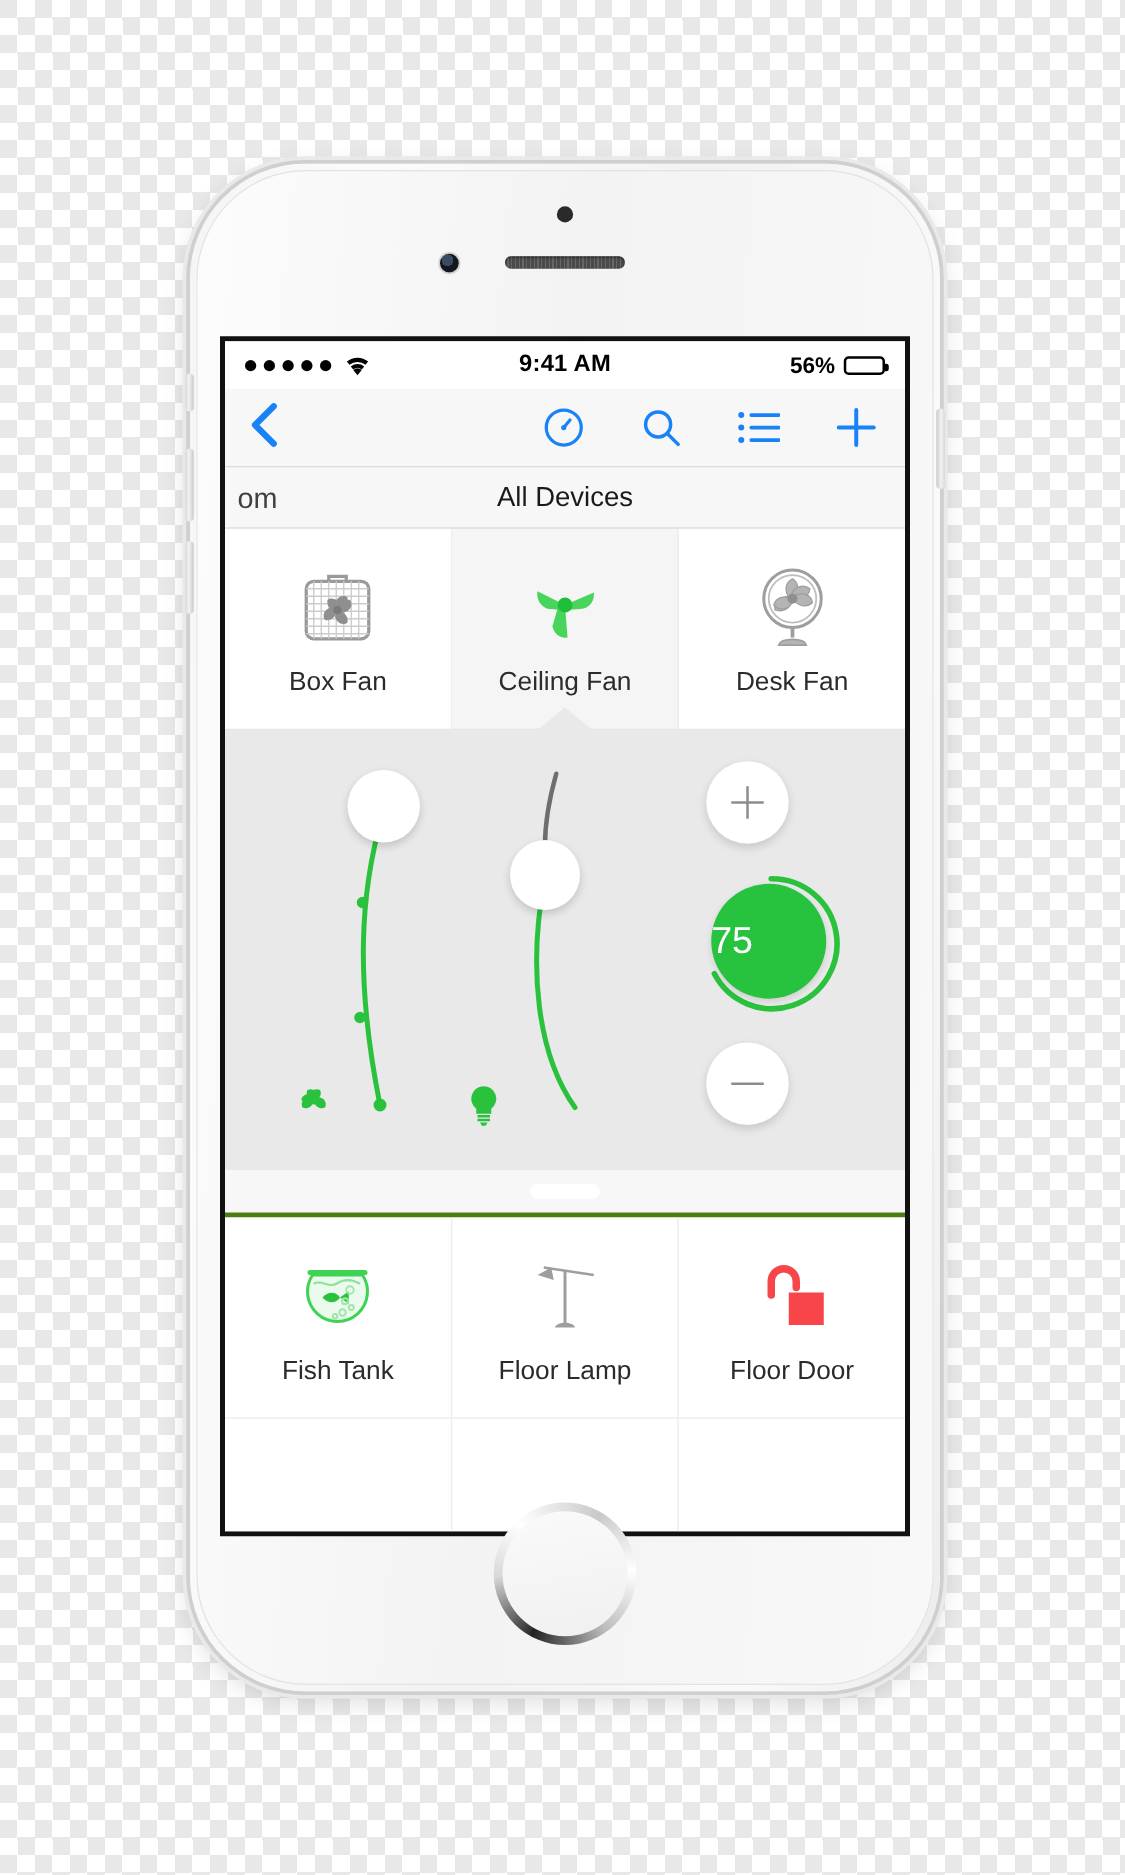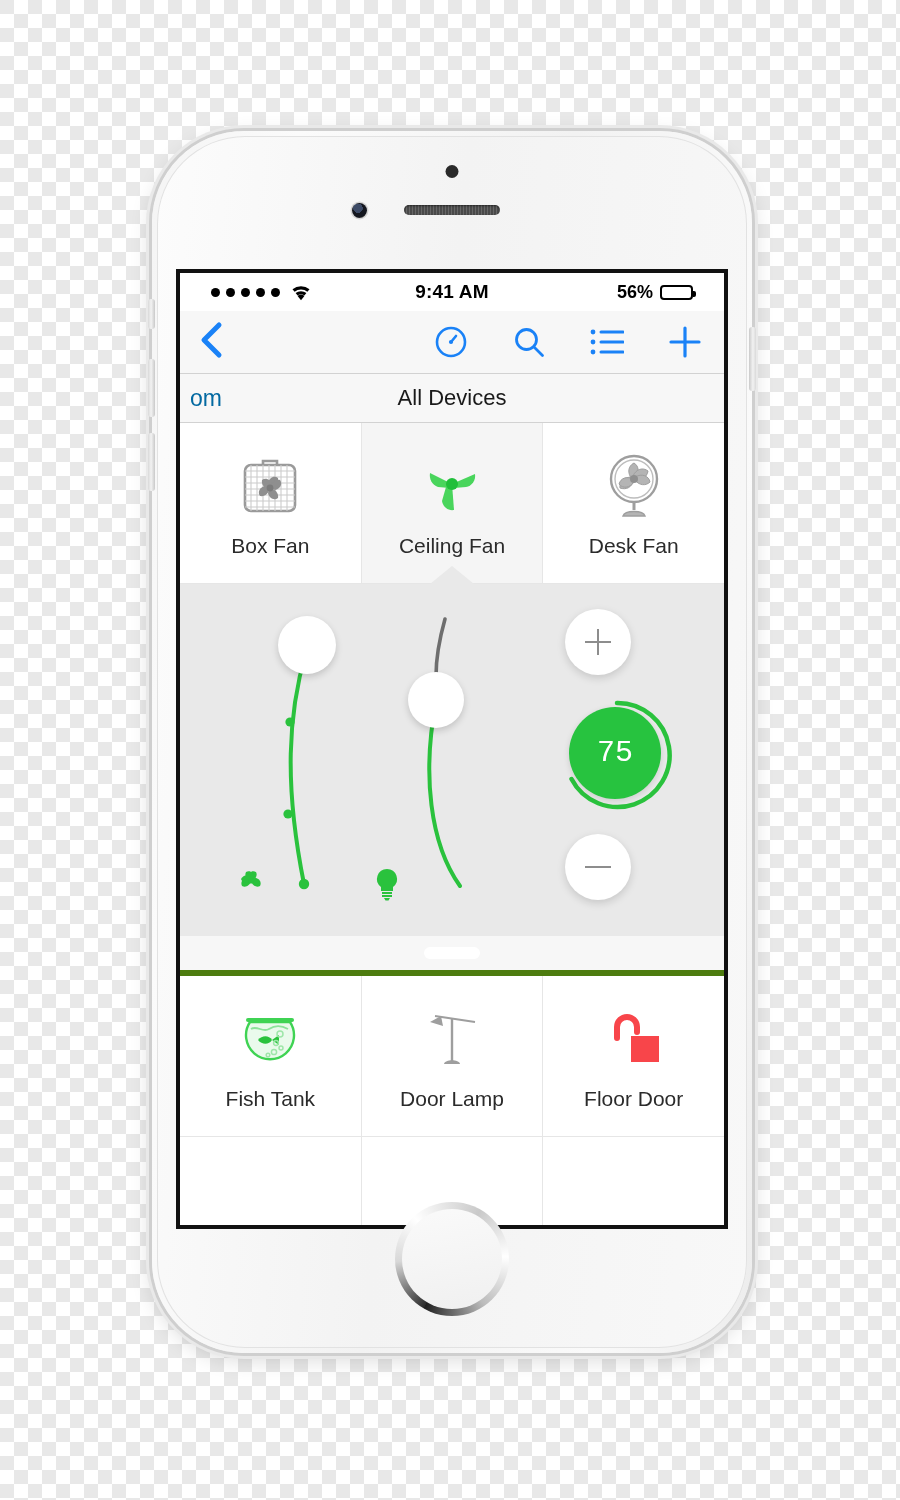--- a/index.html
+++ b/index.html
@@ -50,41 +50,41 @@
     background:conic-gradient(from 210deg,#2c2c2c,#d8d8d8 16%,#ffffff 30%,#c9c9c9 50%,#ffffff 66%,#bbbbbb 82%,#1f1f1f 100%);
     z-index:-1;}
   #home-inner{position:absolute;inset:4px;border-radius:50%;
     background:linear-gradient(170deg,#fafafa,#f0f0f0);}
 
   
   #screen{position:absolute;left:28px;top:142px;width:544px;height:952px;
     background:#fff;overflow:hidden;box-shadow:0 0 0 4px #111;}
 
   
-  #statusbar{height:38px;display:flex;align-items:center;padding:0 31px;background:#fff;
+  #statusbar{height:38px;display:flex;align-items:center;padding:0 16px;background:#fff;
     font-size:18px;font-weight:bold;color:#000;}
   #sb-left{display:flex;align-items:center;gap:6px;flex:1;}
   .dot{width:9px;height:9px;border-radius:50%;background:#000;display:inline-block;}
   #sb-center{flex:0 0 auto;font-size:19px;letter-spacing:.2px;}
   #sb-right{flex:1;display:flex;align-items:center;justify-content:flex-end;gap:7px;font-size:18px;}
   #battery{width:33px;height:15px;border:2px solid #000;border-radius:4px;position:relative;padding:1.5px;box-sizing:border-box;}
   #battery:after{content:"";position:absolute;right:-5px;top:4px;width:3px;height:6px;background:#000;border-radius:0 2px 2px 0;}
   #bat-fill{height:100%;background:#000;border-radius:1.5px;}
 
   
   #navbar{height:62px;background:#f7f7f7;display:flex;align-items:center;
     padding:0 18px;border-bottom:1px solid #d2d2d2;}
   #back{flex:0 0 auto;width:44px;cursor:pointer;}
   #nav-icons{flex:1;display:flex;align-items:center;justify-content:flex-end;gap:44px;padding-right:4px;}
   .navicon{cursor:pointer;display:flex;align-items:center;justify-content:center;}
 
   
   #titlebar{height:48px;background:#f7f7f7;border-bottom:1px solid #d2d2d2;
     display:flex;align-items:center;position:relative;}
-  #crumb{position:absolute;left:10px;font-size:23px;color:#0369a1;}
+  #crumb{position:absolute;left:10px;font-size:23px;color:#404040;}
   #title{width:100%;text-align:center;font-size:22px;color:#1a1a1a;}
 
   
   .grid-row{display:flex;}
   .tile{flex:1;height:160px;background:#fff;border-right:1px solid #e6e6e6;
     border-bottom:1px solid #e6e6e6;display:flex;flex-direction:column;
     align-items:center;justify-content:center;gap:10px;cursor:pointer;position:relative;}
   .tile:last-child{border-right:none;}
   .tile.selected{background:#f5f5f5;}
   .tile .ico{height:76px;display:flex;align-items:center;justify-content:center;}
@@ -100,22 +100,22 @@
 
   .knob{position:absolute;border-radius:50%;background:#fff;
     box-shadow:0 3px 7px rgba(0,0,0,.17);cursor:pointer;}
   .rbtn{position:absolute;width:66px;height:66px;border-radius:50%;background:#fff;
     box-shadow:0 3px 8px rgba(0,0,0,.15);display:flex;align-items:center;
     justify-content:center;cursor:pointer;}
   .rbtn span{display:block;position:relative;width:26px;height:26px;}
   .rbtn span:before{content:"";position:absolute;left:0;top:12px;width:26px;height:2px;background:#8d8d8d;}
   .rbtn.plus span:after{content:"";position:absolute;left:12px;top:0;width:2px;height:26px;background:#8d8d8d;}
   #dial-fill{position:absolute;left:8px;top:8px;width:92px;height:92px;border-radius:50%;
-    background:#27c33f;display:flex;align-items:center;justify-content:center;
-    box-shadow:0 2px 6px rgba(0,0,0,.12);font-family:Liberation Mono, monospace;}
+    background:#27c33f;display:flex;align-items:center;justify-content:flex-start;
+    box-shadow:0 2px 6px rgba(0,0,0,.12);}
   #dial-val{color:#fff;font-size:30px;}
 </style>
 </head>
 <body>
 
 <div id="phone">
 
   <div class="side-btn" id="btn-silent"></div>
   <div class="side-btn" id="btn-volup"></div>
   <div class="side-btn" id="btn-voldn"></div>
@@ -310,21 +310,21 @@
 
       <div class="rbtn" style="left:385px;top:250px;">
         <span></span>
       </div>
     </div>
 
     <div id="handlebar">
       <div id="handle"></div>
     </div>
 
-    <div class="grid-row" style="border-top:6px solid #4d7c0f;">
+    <div class="grid-row" style="border-top:4px solid #4d7c0f;">
 
       <div class="tile">
         <div class="ico">
           <svg width="68" height="62" viewBox="0 0 68 62">
             <path d="M14 14a24 24 0 1 0 40 0z" fill="#eafaec" stroke="#3fd353" stroke-width="2.4"></path>
             <path d="M12 12h44" stroke="#3fd353" stroke-width="4" stroke-linecap="round"></path>
             <path d="M15 21c6-4 12 4 18 0s12-4 19 0" fill="none" stroke="#8ce39a" stroke-width="1.8"></path>
             <path d="M22 32c4-5 11-5 14 0-3 5-10 5-14 0z" fill="#2ac23d"></path>
             <path d="M36 32 43 27v10z" fill="#2ac23d"></path>
             <g fill="none" stroke="#9ee6a9" stroke-width="1.5">
@@ -341,21 +341,21 @@
 
       <div class="tile">
         <div class="ico">
           <svg width="66" height="66" viewBox="0 0 66 66">
             <path d="M16 10 56 16" stroke="#9e9e9e" stroke-width="2"></path>
             <path d="M11 16 22 10l2 10z" fill="#9e9e9e"></path>
             <path d="M33 13v42" stroke="#9e9e9e" stroke-width="2.4"></path>
             <path d="M25 58c1-5 15-5 16 0z" fill="#9e9e9e"></path>
           </svg>
         </div>
-        <div class="lbl">Door Lamp</div>
+        <div class="lbl">Floor Lamp</div>
       </div>
 
       <div class="tile">
         <div class="ico">
           <svg width="62" height="62" viewBox="0 0 62 62">
             <path d="M14 30V19a10 10 0 0 1 20 0v5" fill="none" stroke="#f8454a" stroke-width="6" stroke-linecap="round"></path>
             <rect x="28" y="28" width="28" height="26" fill="#f8454a"></rect>
           </svg>
         </div>
         <div class="lbl">Floor Door</div>

